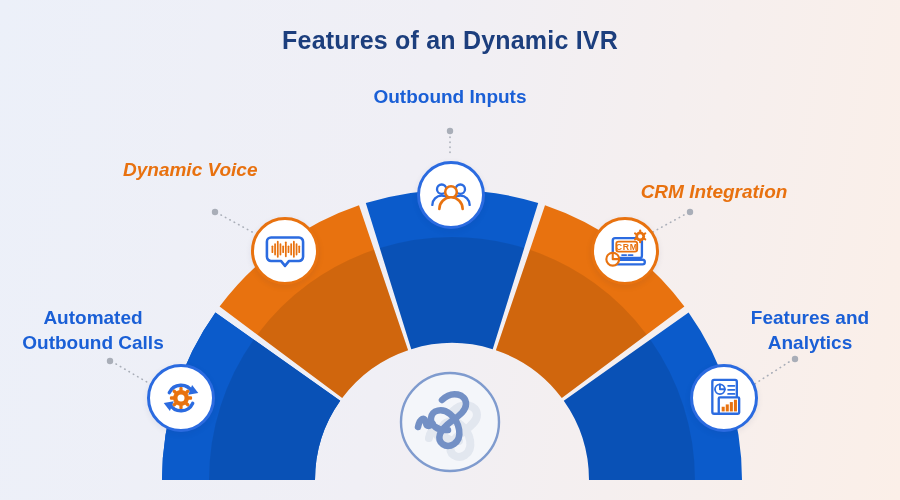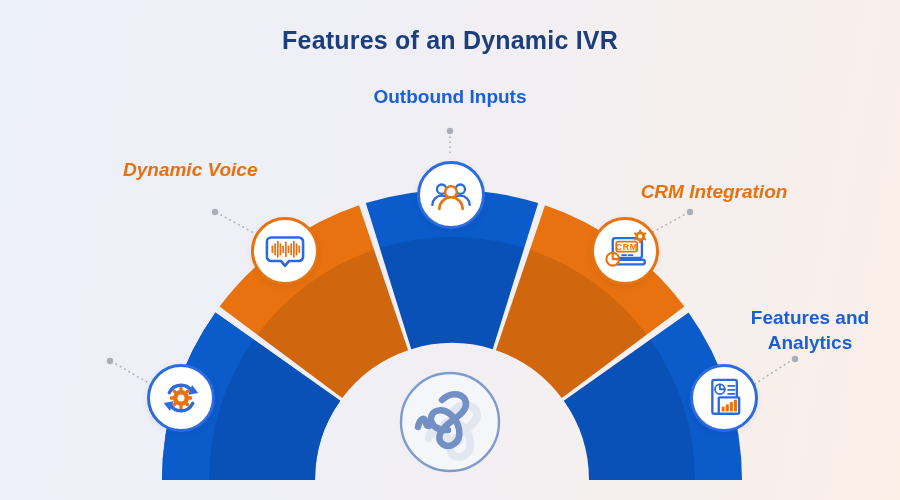--- a/index.html
+++ b/index.html
@@ -68,20 +68,24 @@
       <line class="connector" x1="221" y1="215" x2="254" y2="233"></line>
       <circle class="connector-dot" cx="450" cy="131" r="3.2"></circle>
       <line class="connector" x1="450" y1="137" x2="450" y2="156"></line>
       <circle class="connector-dot" cx="690" cy="212" r="3.2"></circle>
       <line class="connector" x1="684" y1="215" x2="651" y2="233"></line>
       <circle class="connector-dot" cx="795" cy="359" r="3.2"></circle>
       <line class="connector" x1="789" y1="362" x2="753" y2="385"></line>
     </g>
   </svg>
 
+  <div class="feature-label blue center" style="left:8px; top:305px; width:170px;">
+    <span>Automated</span>
+    <span>Outbound Calls</span>
+  </div>
   <div class="feature-label orange" style="left:123px; top:157px; width:180px;font-style:italic;">
     <span>Dynamic Voice</span>
   </div>
   <div class="feature-label blue center" style="left:370px; top:84px; width:160px;">
     <span>Outbound Inputs</span>
   </div>
   <div class="feature-label orange center" style="left:634px; top:179px; width:160px;font-style:italic;">
     <span>CRM Integration</span>
   </div>
   <div class="feature-label blue center" style="left:735px; top:305px; width:150px;">

